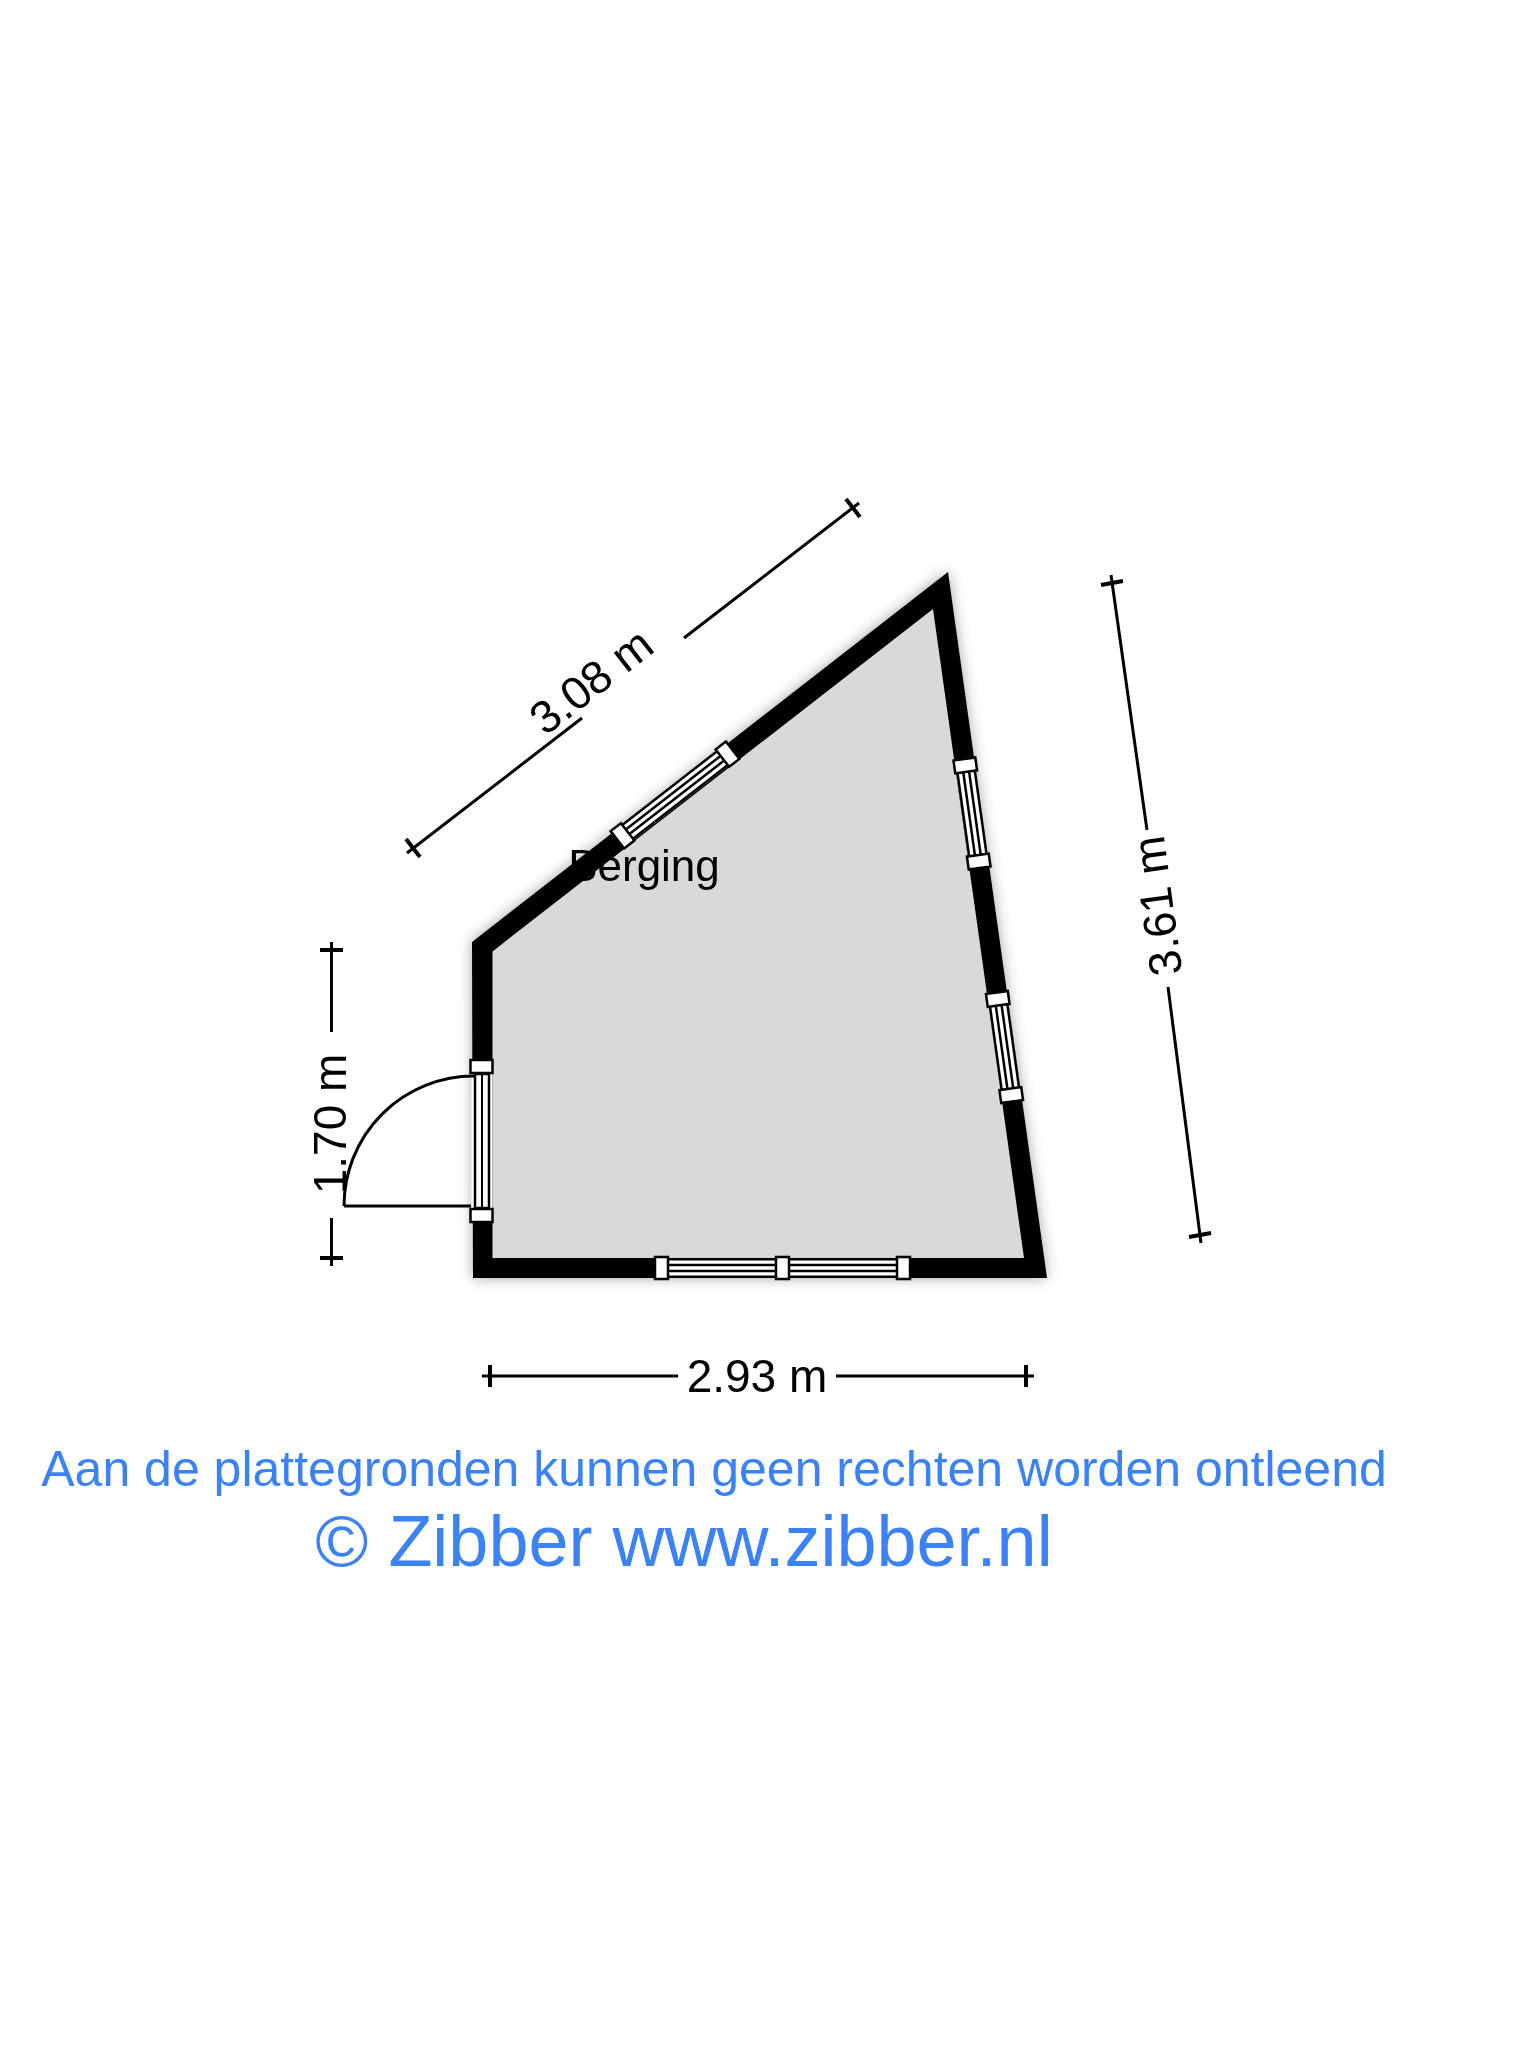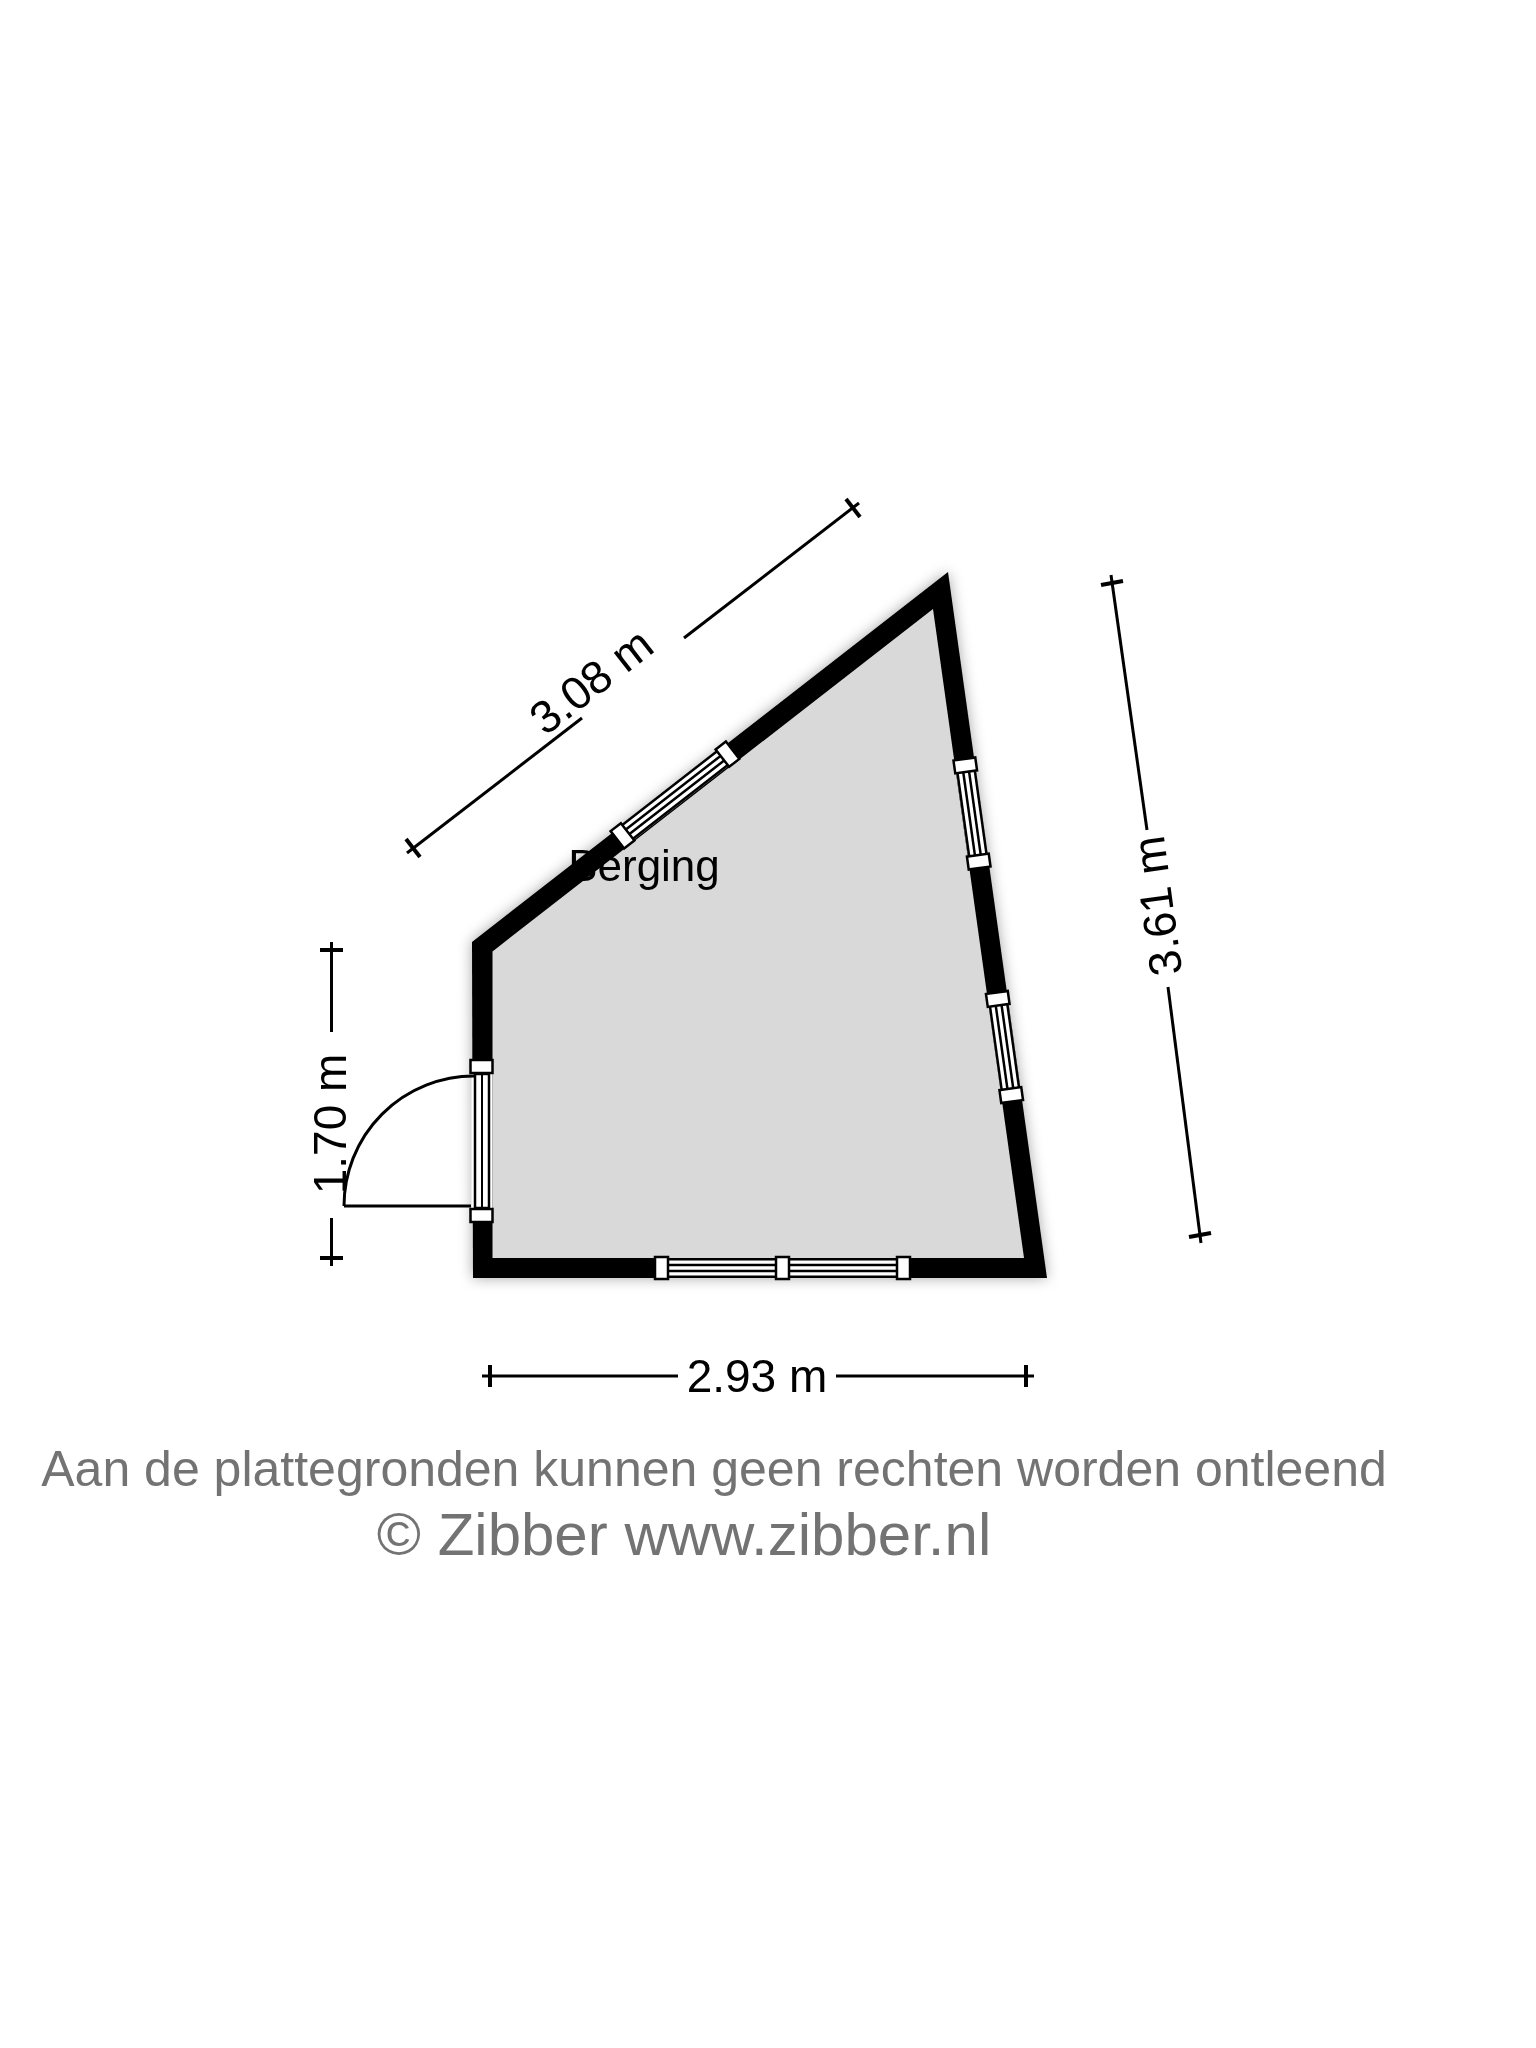--- a/index.html
+++ b/index.html
@@ -10,24 +10,24 @@
     font-family:"Liberation Sans", sans-serif;
     overflow:hidden;
   }
   svg{position:absolute;left:0;top:0;}
   .dim-text{font-size:46px;fill:#000;}
   .room-text{font-size:44px;fill:#000;}
   .footer-line{
     position:absolute;
     transform:translateX(-50%);
     white-space:nowrap;
-    color:#737373;
+    color:#3b82f6;
   }
   .footer-1{left:714px;top:1440px;font-size:50px;}
-  .footer-2{left:684px;top:1500px;font-size:60px;}
+  .footer-2{left:684px;top:1500px;font-size:72px;}
 </style>
 </head>
 <body>
 
 <div class="canvas">
 
 <svg width="1536" height="2048" viewBox="0 0 1536 2048">
 
   <defs>
     <filter id="wallshadow" x="-10%" y="-10%" width="120%" height="120%">

